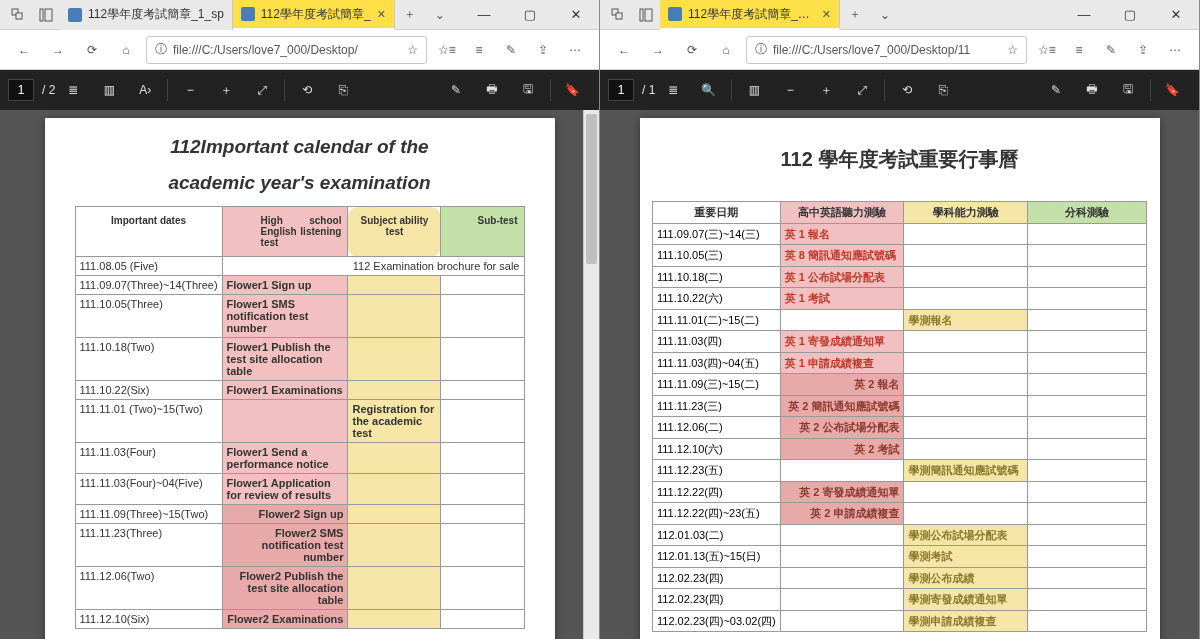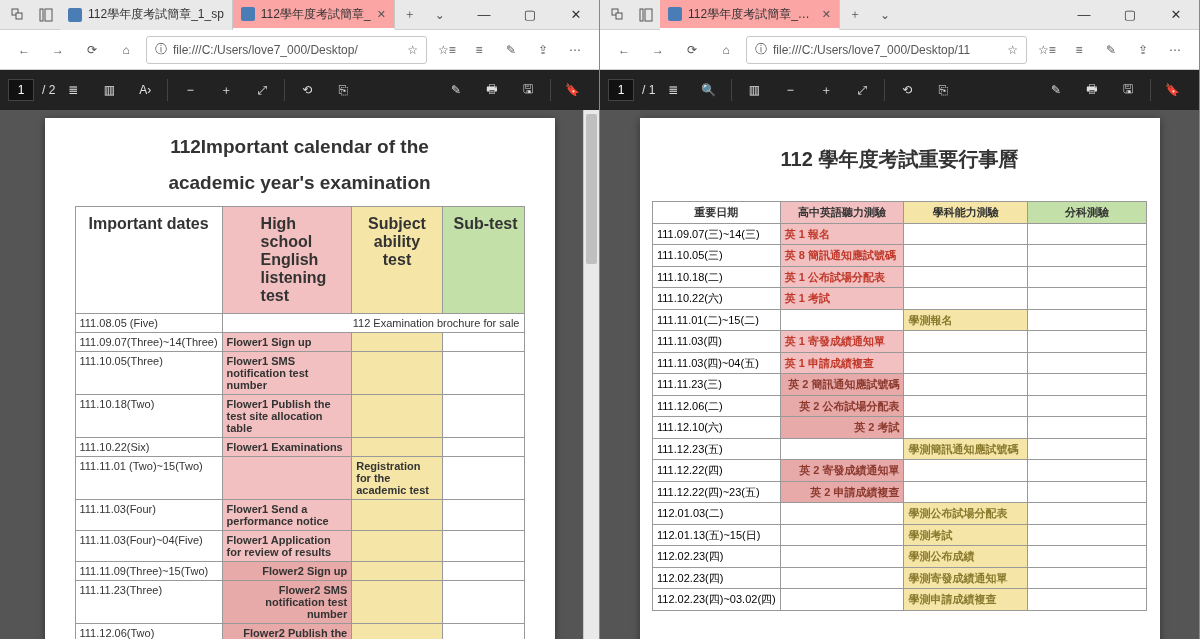--- a/index.html
+++ b/index.html
@@ -39,21 +39,21 @@
   }
   .tab {
     height: 30px;
     display:flex; align-items:center;
     padding: 0 8px;
     border-right: 1px solid #c8c8c8;
     max-width: 180px;
     gap:6px;
     background:#e9e9e9;
   }
-  .tab.active { background:#fca5a5; border-bottom:2px solid #fff; margin-bottom:-1px;}
+  .tab.active { background:#fde047; border-bottom:2px solid #fff; margin-bottom:-1px;}
   .tab .favicon { width:14px; height:14px; background:#4a7db5; border-radius:2px; flex:0 0 14px;}
   .tab .x { color:#555; font-size:11px; }
   .tab-label { white-space:nowrap; overflow:hidden; text-overflow:ellipsis; font-size:12px; color:#333;}
   .newtab, .chevv {
     width:30px; height:30px; display:flex;align-items:center;justify-content:center;color:#555;
   }
   .spacer { flex:1; }
   .win-controls { display:flex; }
   .win-btn { width:46px; height:30px; display:flex;align-items:center;justify-content:center; color:#333; font-size:13px;}
   
@@ -94,50 +94,50 @@
     box-shadow: 0 2px 8px rgba(0,0,0,.4);
     overflow:hidden;
   }
   .page.left { width: 510px; height: 560px; }
   .page.right{ width: 520px; height: 560px; }
   
   .doc-title {
     text-align:center; font-weight:bold;
     color:#333;
   }
-  .doc-title.left { font-size:19px; padding:18px 40px 0;}
+  .doc-title.left { font-size:19px; padding:18px 40px 0;font-style:italic;}
   .doc-title.right { font-size:20px; padding:28px 40px 16px;}
   
   table.cal {
     margin: 12px auto 0; border-collapse:collapse;
     font-size:11px;
   }
   table.cal th, table.cal td {
     border:1px solid #999; padding:3px 4px; vertical-align:top;
   }
   table.cal.left { width: 450px; }
-  table.cal.left th { font-size:16px; font-weight:bold; padding:8px 6px; color:#333;}
+  table.cal.left th { font-size:10px; font-weight:bold; padding:8px 6px; color:#333;}
   table.cal.left td { color:#333; }
   
   table.cal.right { width: 495px; }
   table.cal.right th, table.cal.right td { font-size:11px; padding:2px 4px; line-height:1.5;}
   table.cal.right th { font-weight:bold; text-align:center; color:#333;}
   
   .bg-pink { background:#f2c0c0; }
   .bg-pink2 { background:#e8a9a9; }
   .bg-yellow { background:#f5e6a8; }
   .bg-green { background:#c3e0a8; }
   .center { text-align:right;}
   .red { color:#c0392b; font-weight:bold;}
   .dred { color:#8b3a2e; font-weight:bold;}
   .dyel { color:#8a7a2e; font-weight:bold;}
   
   .col-date-l { width: 110px; }
   .col-pink-l { width: 140px; }
-  .col-yel-l  { width: 100px; }
+  .col-yel-l  { width: 100px; border-radius: 11px; }
   .col-grn-l  { width: 100px; }
   
   .col-date-r { width:110px;}
   .col-pink-r { width:130px;}
   .col-yel-r  { width:130px;}
   .col-grn-r  { width:125px;}
 
   .scrollbar-v {
     position:absolute; right:0; top:110px; bottom:0; width:16px; background:#e9e9e9; border-left:1px solid #c8c8c8;
   }
@@ -446,20 +446,26 @@
                 <td></td>
                 <td></td>
               </tr>
         <tr>
                 <td>111.11.03(四)~04(五)</td>
                 <td class="bg-pink red">英 1 申請成績複查</td>
                 <td></td>
                 <td></td>
               </tr>
         <tr>
+                <td>111.11.09(三)~15(二)</td>
+                <td class="bg-pink2 dred center">英 2 報名</td>
+                <td></td>
+                <td></td>
+              </tr>
+        <tr>
                 <td>111.11.23(三)</td>
                 <td class="bg-pink2 dred center">英 2 簡訊通知應試號碼</td>
                 <td></td>
                 <td></td>
               </tr>
         <tr>
                 <td>111.12.06(二)</td>
                 <td class="bg-pink2 dred center">英 2 公布試場分配表</td>
                 <td></td>
                 <td></td>

